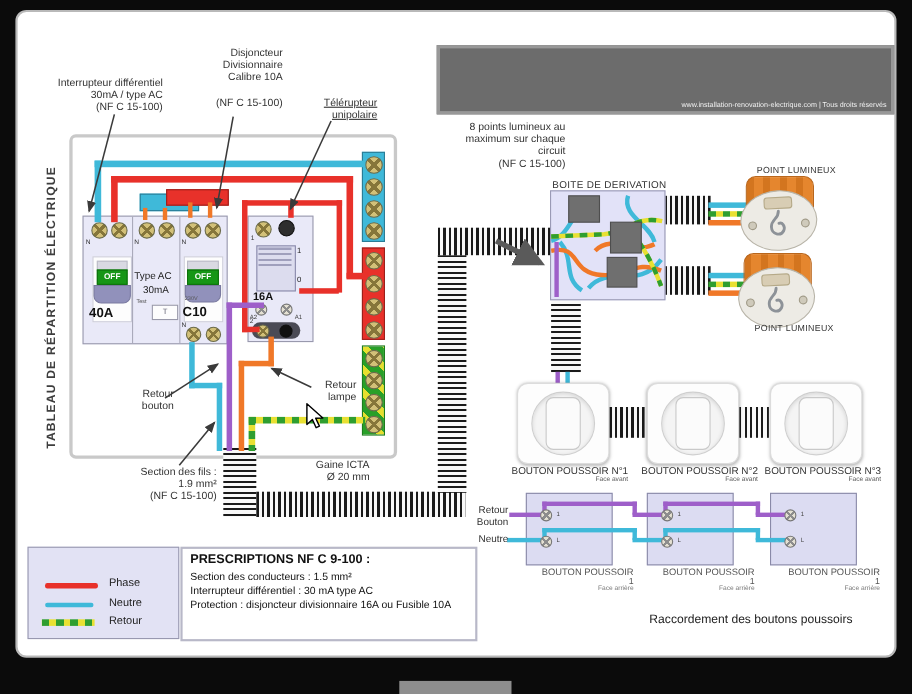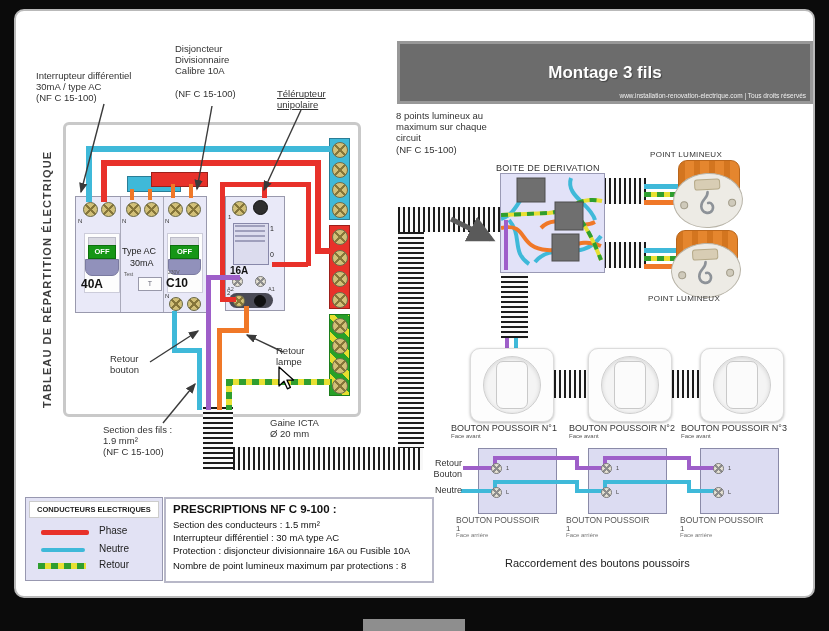--- a/index.html
+++ b/index.html
@@ -1,20 +1,20 @@
 <!DOCTYPE html>
 <html><head>
 <meta charset="utf-8">
 <style>
   html,body{margin:0;padding:0;background:#000;}
   #stage{position:relative;width:829px;height:631px;background:#0b0b0b;font-family:"Liberation Sans",sans-serif;overflow:hidden;}
   .abs{position:absolute;}
   .page{left:14px;top:9px;width:797px;height:585px;background:#fff;border:2px solid #b9b9b9;border-radius:10px;z-index:1;}
   .ml{white-space:pre-line;}
-  .lbl{position:absolute;color:#333;text-align:left;line-height:1.18;z-index:8;}
+  .lbl{position:absolute;color:#333;text-align:right;line-height:1.18;z-index:8;}
   .wire{position:absolute;z-index:6;}
   .wire3{position:absolute;z-index:3;}
   .busbar{position:absolute;z-index:5;}
   .conduit-h{position:absolute;background:repeating-linear-gradient(90deg,#1a1a1a 0 2px,#f8f8f8 2px 5px);z-index:2;}
   .conduit-v{position:absolute;background:repeating-linear-gradient(180deg,#1a1a1a 0 2px,#f8f8f8 2px 5px);z-index:2;}
   .terre-h{background:repeating-linear-gradient(90deg,#2f9e2f 0 7px,#e8e033 7px 13px);}
   .terre-v{background:repeating-linear-gradient(180deg,#2f9e2f 0 7px,#e8e033 7px 13px);}
   .panelbox{left:63px;top:122px;width:292px;height:289px;background:#fff;border:3px solid #c9c9c9;border-radius:6px;z-index:1;}
   .module{position:absolute;background:#e9e9f8;border:1px solid #9999ad;z-index:4;}
   .screw{position:absolute;border-radius:50%;box-sizing:border-box;border:1px solid #6b6b4a;
@@ -50,21 +50,20 @@
   .tinytxt{position:absolute;font-size:5.5px;color:#444;z-index:7;}
   .graybar{left:363px;top:619px;width:102px;height:12px;background:#8e8e8e;z-index:9;}
 </style>
 </head>
 <body>
 
 <div id="stage">
   <div class="abs page"></div>
 
   <div class="abs banner">
-    <div class="t2">Montage 3 fils</div>
     <div class="credit">www.installation-renovation-electrique.com | Tous droits réservés</div>
   </div>
 
   <div class="abs vtext">TABLEAU  DE  RÉPARTITION  ÉLECTRIQUE</div>
 
   <div class="lbl ml" style="left:36px;top:70px;width:112px;font-size:9.5px;">Interrupteur différentiel
 30mA / type AC
 (NF C 15-100)</div>
   <div class="lbl ml" style="left:175px;top:43px;width:82px;font-size:9.5px;">Disjoncteur
 Divisionnaire
@@ -322,35 +321,33 @@
   <div class="lbl" style="left:456px;top:532px;width:120px;font-size:6px;color:#777;">Face arrière</div>
   <div class="lbl" style="left:566px;top:515px;width:120px;font-size:8.5px;color:#555;">BOUTON POUSSOIR</div>
   <div class="lbl" style="left:566px;top:524px;width:120px;font-size:8px;color:#555;">1</div>
   <div class="lbl" style="left:566px;top:532px;width:120px;font-size:6px;color:#777;">Face arrière</div>
   <div class="lbl" style="left:680px;top:515px;width:120px;font-size:8.5px;color:#555;">BOUTON POUSSOIR</div>
   <div class="lbl" style="left:680px;top:524px;width:120px;font-size:8px;color:#555;">1</div>
   <div class="lbl" style="left:680px;top:532px;width:120px;font-size:6px;color:#777;">Face arrière</div>
   <div class="lbl" style="left:505px;top:557px;width:270px;font-size:11px;color:#222;">Raccordement  des boutons poussoirs</div>
 
   <div class="abs legend-box">
-    <div style="position:absolute;left:3px;top:3px;width:128px;height:15px;background:#fff;border:1px solid #ccc;font-size:7.5px;font-weight:bold;color:#222;text-align:center;line-height:15px;">CONDUCTEURS ELECTRIQUES</div>
     <div style="position:absolute;left:15px;top:32px;width:48px;height:5px;background:#e8312a;border-radius:2px;"></div>
     <div style="position:absolute;left:73px;top:27px;font-size:10px;color:#222;">Phase</div>
     <div style="position:absolute;left:15px;top:50px;width:44px;height:4px;background:#3fb9d9;border-radius:2px;"></div>
     <div style="position:absolute;left:73px;top:45px;font-size:10px;color:#222;">Neutre</div>
     <div style="position:absolute;left:12px;top:65px;width:48px;height:6px;" class="terre-h"></div>
     <div style="position:absolute;left:73px;top:61px;font-size:10px;color:#222;">Retour</div>
   </div>
 
   <div class="abs presc-box">
     <div style="position:absolute;left:7px;top:4px;font-size:11.5px;font-weight:bold;color:#111;">PRESCRIPTIONS NF C 9-100 :</div>
     <div style="position:absolute;left:7px;top:20px;font-size:9.5px;color:#111;">Section des conducteurs : 1.5 mm²</div>
     <div style="position:absolute;left:7px;top:33px;font-size:9.5px;color:#111;">Interrupteur différentiel : 30 mA type AC</div>
     <div style="position:absolute;left:7px;top:46px;font-size:9.5px;color:#111;">Protection : disjoncteur divisionnaire 16A ou Fusible 10A</div>
-    <div style="position:absolute;left:7px;top:61px;font-size:9.5px;color:#111;">Nombre de point lumineux maximum par protections : 8</div>
   </div>
 
   <svg class="abs" style="left:0;top:0;z-index:9;pointer-events:none;" width="829" height="631">
     <defs>
       <marker id="ah" markerWidth="9" markerHeight="8" refX="6.5" refY="3" orient="auto">
           <path d="M0,0 L7.5,3 L0,6 Z" fill="#3a3a3a"></path>
         </marker>
       <marker id="ah2" markerWidth="7" markerHeight="7" refX="4.5" refY="2.75" orient="auto">
           <path d="M0,0 L5.5,2.75 L0,5.5 Z" fill="#5a5a5a"></path>
         </marker>

